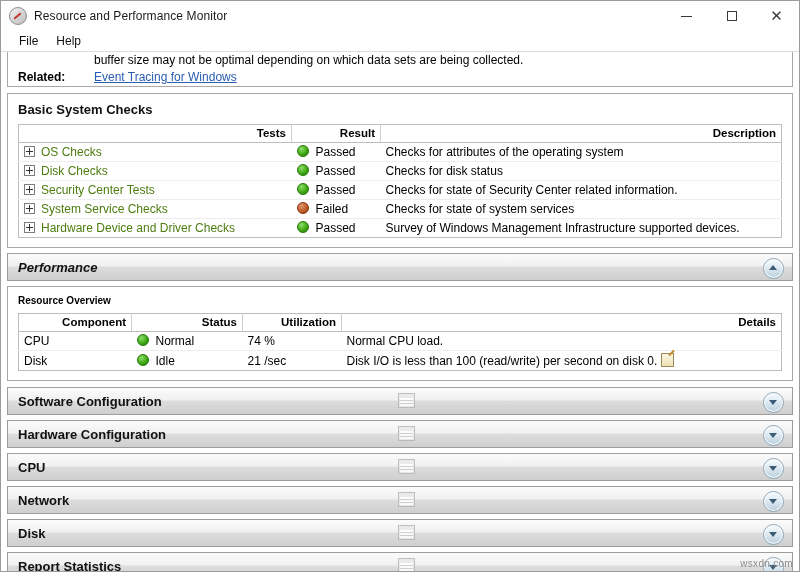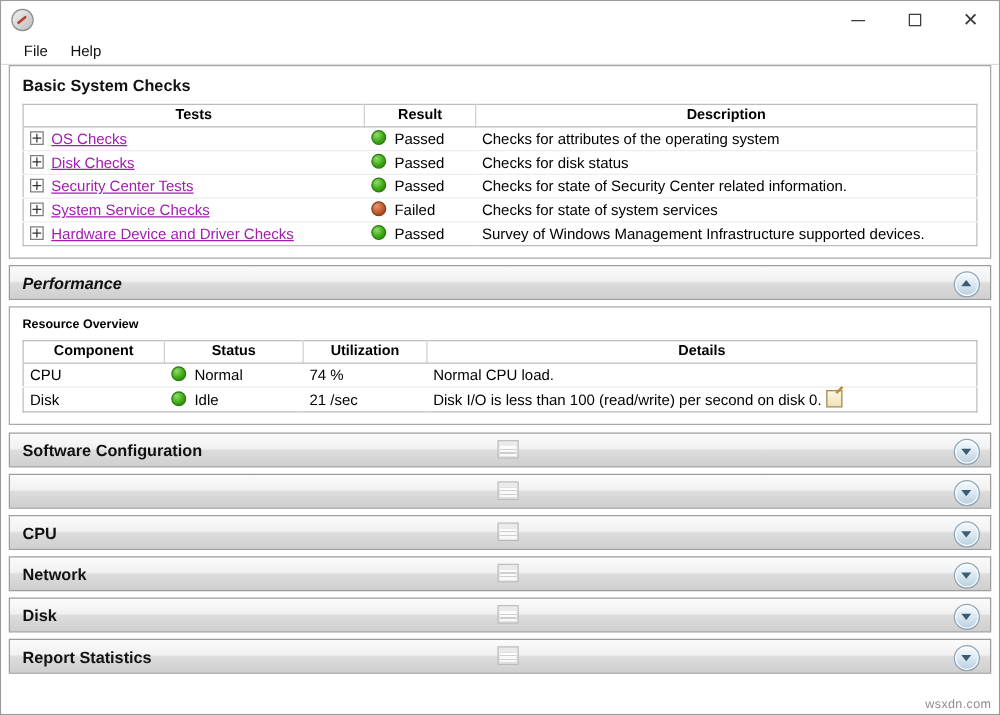--- a/index.html
+++ b/index.html
@@ -70,37 +70,37 @@
   
   .sect-title{
     font-size:13px;font-weight:bold;color:#111;
     padding:8px 0 7px 10px;
   }
   table.grid{
     width:calc(100% - 20px);margin:0 10px 9px 10px;border-collapse:collapse;
     border:1px solid #bdbdbd;font-size:12px;
   }
   table.grid th{
-    text-align:center;font-weight:bold;font-size:11.5px;padding:2px 5px 3px 5px;
+    text-align:right;font-weight:bold;font-size:11.5px;padding:2px 5px 3px 5px;
     border-right:1px solid #cfcfcf;border-bottom:1px solid #bdbdbd;
     background:#ffffff;white-space:nowrap;
   }
   table.grid th:last-child{border-right:0;}
   table.grid td{
     padding:2px 5px 2px 5px;font-size:12px;vertical-align:middle;
     border-bottom:1px solid #ededed;
   }
   table.grid tr:last-child td{border-bottom:0;}
   .plusbox{
     display:inline-block;width:9px;height:9px;border:1px solid #7d7d7d;
     position:relative;background:#fff;margin-right:6px;vertical-align:-1px;
   }
   .plusbox::before{content:"";position:absolute;left:1px;top:4px;width:7px;height:1px;background:#333;}
   .plusbox::after{content:"";position:absolute;left:4px;top:1px;width:1px;height:7px;background:#333;}
-  .testlink{color:#a21caf;text-decoration:underline;cursor:pointer;}
+  .testlink{color:#4d7c0f;cursor:pointer;}
   .dot{
     display:inline-block;width:10px;height:10px;border-radius:50%;
     margin-right:7px;vertical-align:-1px;
   }
   .dot.green{background:radial-gradient(circle at 35% 30%,#8ee06a 0%,#3fa814 55%,#1f7a08 100%);border:1px solid #2d7a10;}
   .dot.red{background:radial-gradient(circle at 35% 30%,#e09a74 0%,#c05a28 55%,#8a3a14 100%);border:1px solid #8a3a14;}
   .res-cell{white-space:nowrap;}
   
   .secbar{
     height:28px;box-sizing:border-box;position:relative;
@@ -152,40 +152,51 @@
     letter-spacing:.3px;
   }
 </style>
 </head>
 <body>
 
 <div class="window">
 
   <div class="titlebar">
     <span class="app-icon"></span>
+    <span class="title-text">Resource and Performance Monitor</span>
     <div class="win-controls">
       <div class="win-btn">
           <span class="min-glyph"></span>
         </div>
       <div class="win-btn">
           <span class="max-glyph"></span>
         </div>
       <div class="win-btn">
           <span class="close-glyph">✕</span>
         </div>
     </div>
   </div>
 
   <div class="menubar">
     <span class="menu-item">File</span>
     <span class="menu-item">Help</span>
   </div>
 
   <div class="report">
 
+    <div class="clip-panel">
+      <div class="desc-row">
+        <span class="lbl"></span>
+        <span class="val">buffer size may not be optimal depending on which data sets are being collected.</span>
+      </div>
+      <div class="desc-row">
+        <span class="lbl">Related:</span>
+        <span class="val"><a class="link">Event Tracing for Windows</a></span>
+      </div>
+    </div>
 
     <div class="panel">
       <div class="sect-title">Basic System Checks</div>
       <table class="grid">
         <thead>
           <tr>
             <th style="width:262px">Tests</th>
             <th style="width:78px">Result</th>
             <th>Description</th>
           </tr>
@@ -254,20 +265,21 @@
     </div>
 
     <div class="secbar">
       <span class="sec-label">Software Configuration</span>
       <span class="grid-icon">
           <i></i>
         </span>
       <span class="chev down"></span>
     </div>
     <div class="secbar">
+      <span class="sec-label">Hardware Configuration</span>
       <span class="grid-icon">
           <i></i>
         </span>
       <span class="chev down"></span>
     </div>
     <div class="secbar">
       <span class="sec-label">CPU</span>
       <span class="grid-icon">
           <i></i>
         </span>

